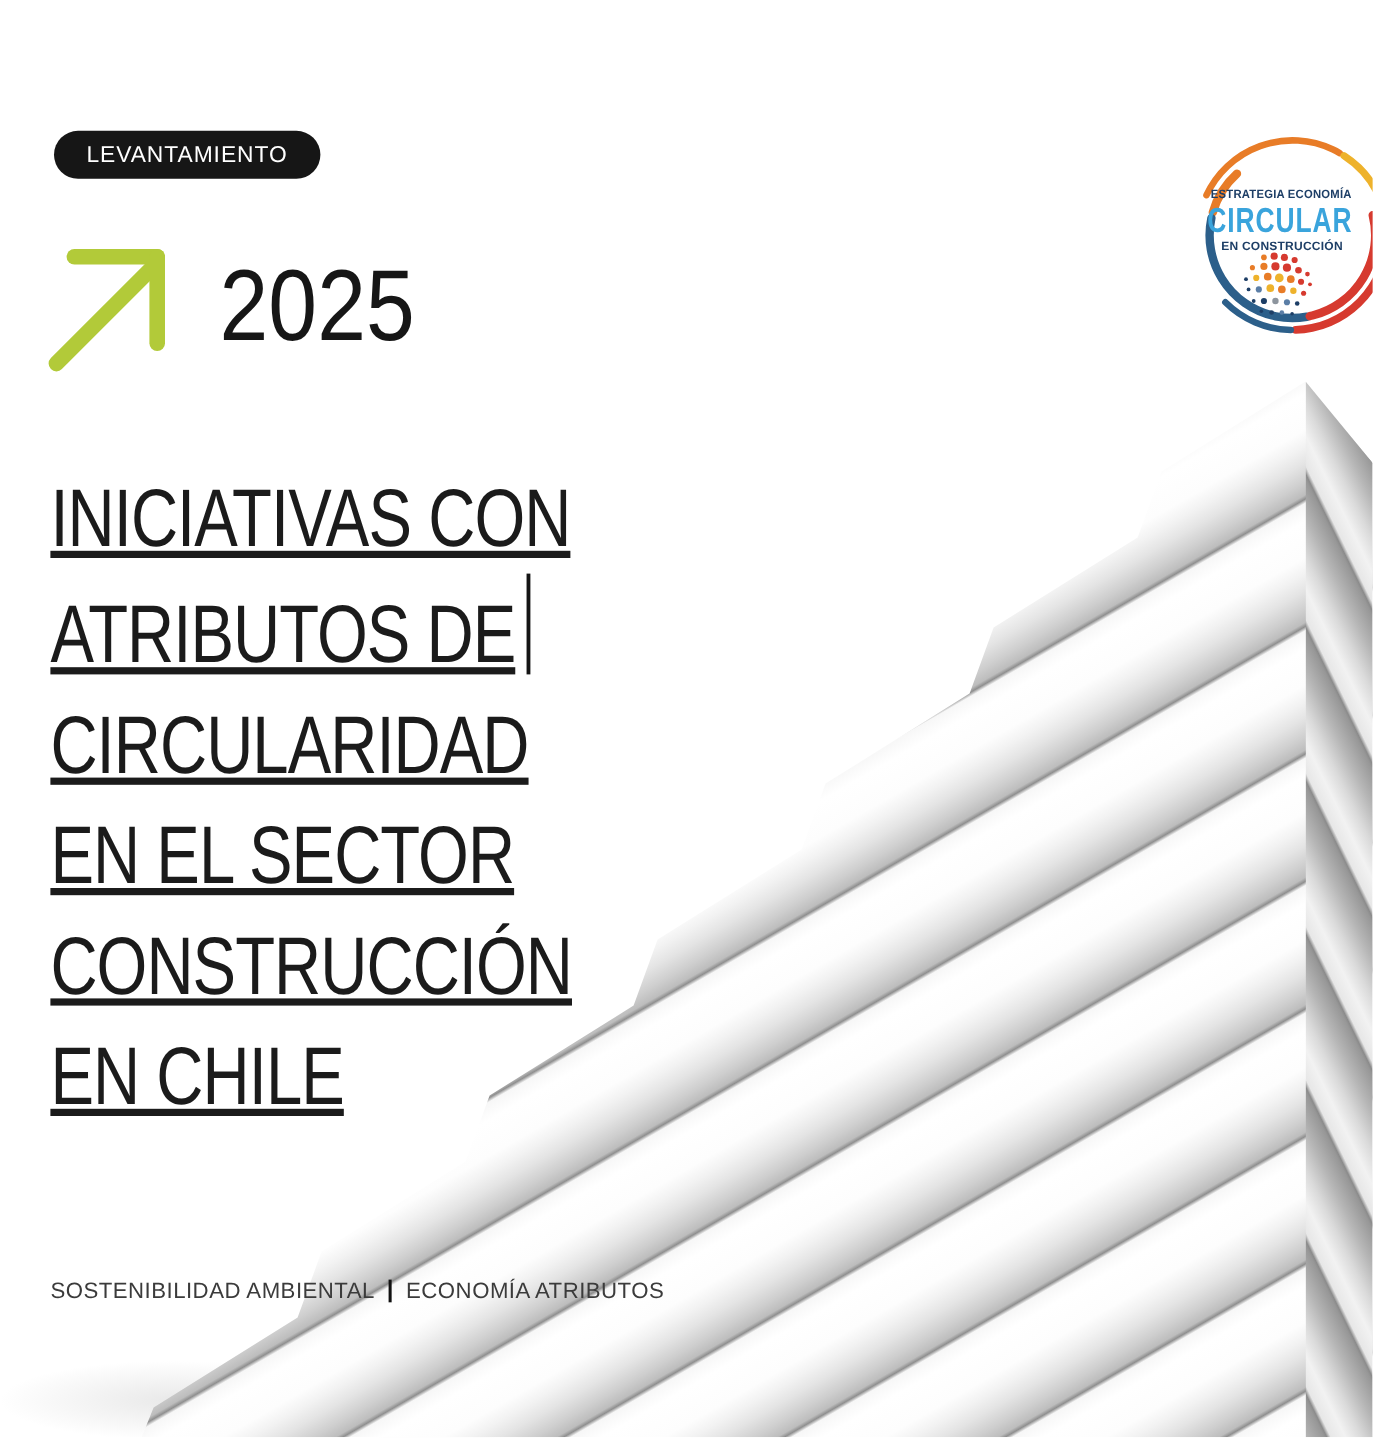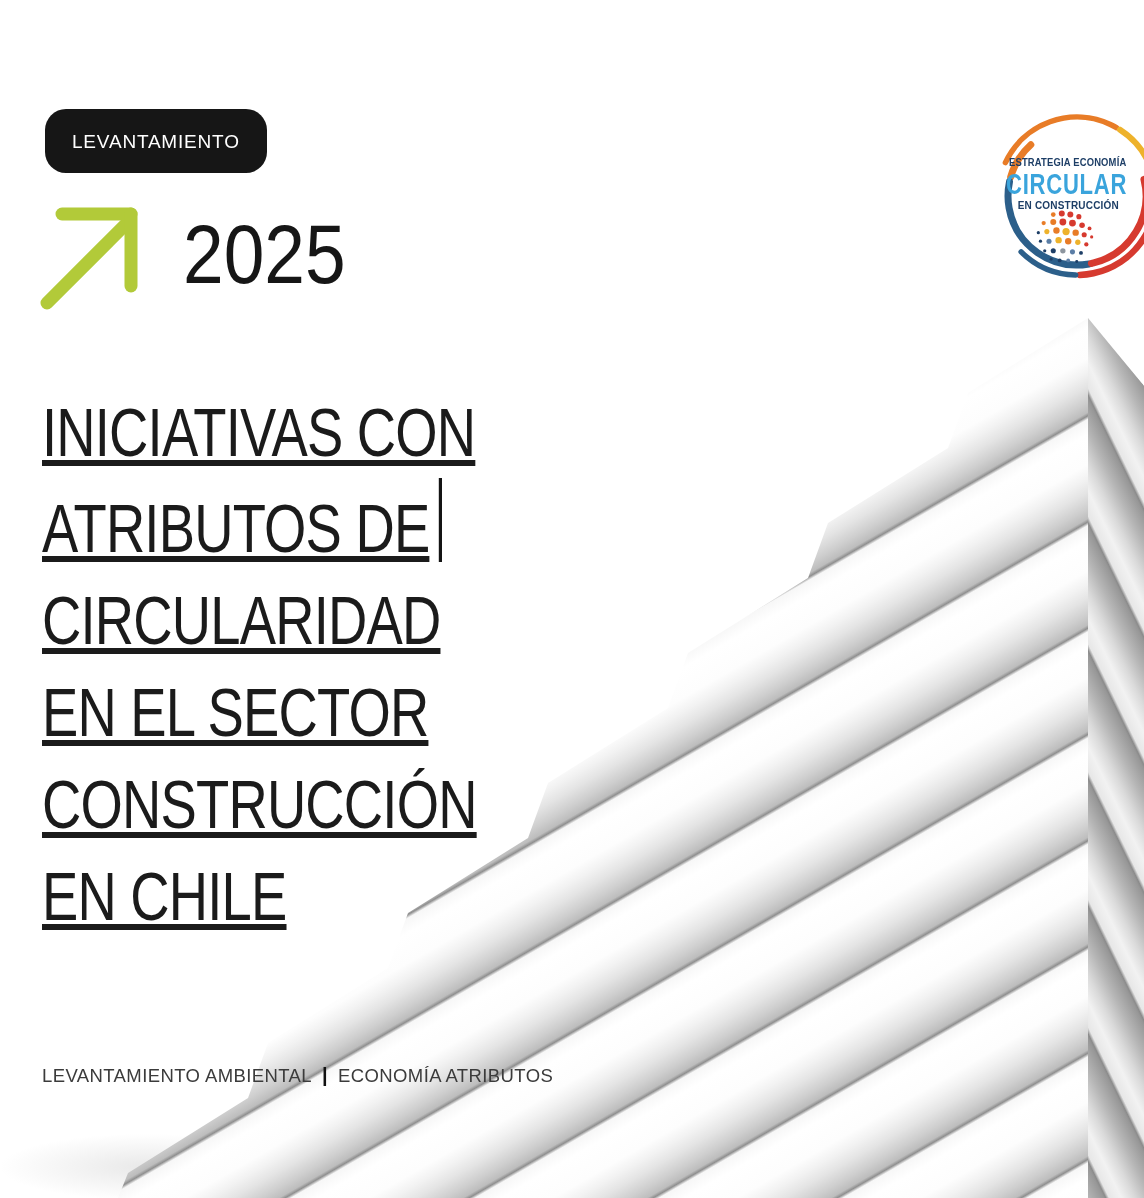--- a/index.html
+++ b/index.html
@@ -41,21 +41,21 @@
   }
   .blur-blob{
     position:absolute;left:0px;top:1090px;width:520px;height:110px;
     background:
       radial-gradient(closest-side at 28% 70%, rgba(205,205,205,.45), rgba(205,205,205,0) 100%),
       radial-gradient(closest-side at 70% 85%, rgba(190,190,190,.4), rgba(190,190,190,0) 100%);
   }
   
   .badge{
     position:absolute;left:45px;top:109px;height:40px;line-height:42px;
-    background:#161616;color:#ffffff;border-radius:21px;padding:12px 27px;
+    background:#161616;color:#ffffff;border-radius:21px;padding:0 27px;
     font-size:19px;letter-spacing:0.8px;z-index:4;
   }
   
   .arrow{position:absolute;left:40px;top:206px;z-index:4;}
   .year{
     position:absolute;left:183px;top:212px;font-size:84px;font-weight:300;line-height:1;
     color:#161616;transform:scaleX(.87);transform-origin:left top;z-index:4;
   }
   
   .logo{position:absolute;left:991px;top:110px;width:172px;height:172px;z-index:4;}
@@ -174,18 +174,18 @@
   <h1 class="title">
     <div class="title-line"><span>INICIATIVAS CON</span></div>
     <div class="title-line"><span>ATRIBUTOS DE</span><span class="caret"></span></div>
     <div class="title-line"><span>CIRCULARIDAD</span></div>
     <div class="title-line"><span>EN EL SECTOR</span></div>
     <div class="title-line"><span>CONSTRUCCIÓN</span></div>
     <div class="title-line"><span>EN CHILE</span></div>
   </h1>
 
   <footer class="tagline">
-    <span>LEVANTAMIENTO AMBIENTAL</span>
+    <span>SOSTENIBILIDAD AMBIENTAL</span>
     <span class="sep">|</span>
     <span>ECONOMÍA ATRIBUTOS</span>
   </footer>
 
 </div>
 
 </body></html>

